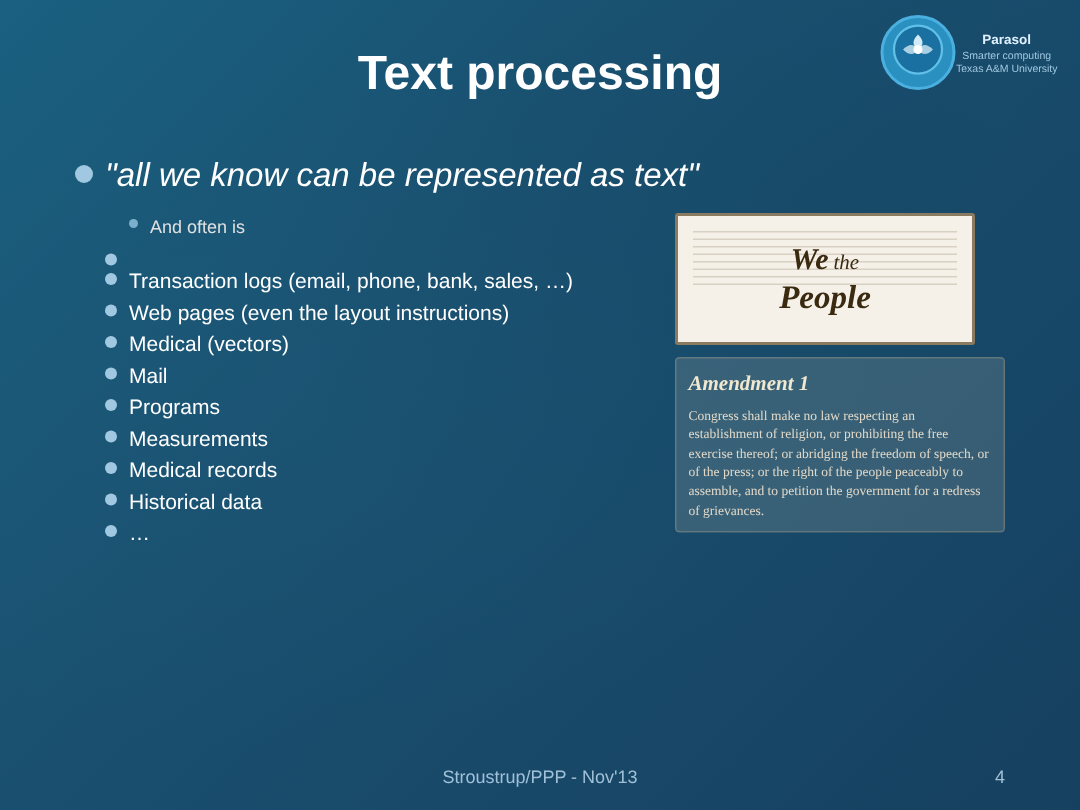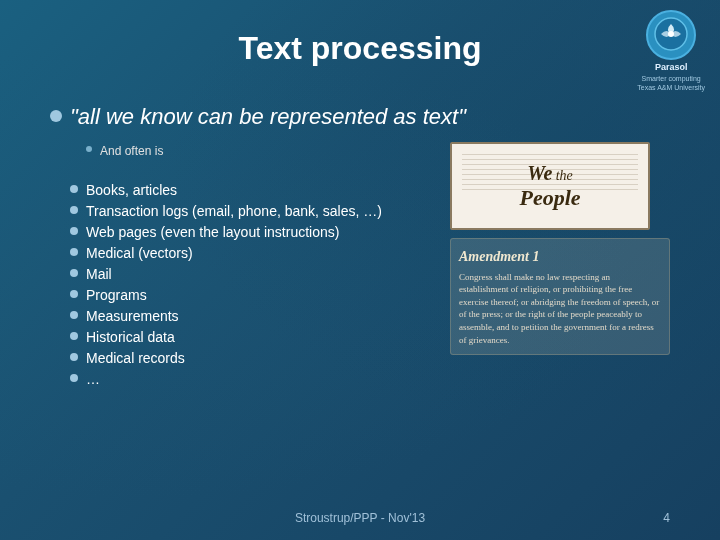--- a/index.html
+++ b/index.html
@@ -173,21 +173,21 @@
       color: #f0e8d0;
       margin-bottom: 4px;
     }
 
     .logo-area {
       position: absolute;
       top: 10px;
       right: 15px;
       z-index: 10;
       display: flex;
-      flex-direction: column;
+      flex-direction: row;
       align-items: center;
     }
 
     .logo-circle {
       width: 50px;
       height: 50px;
       background: #2a90c0;
       border-radius: 50%;
       display: flex;
       align-items: center;
@@ -279,29 +279,28 @@
   <div class="title">Text processing</div>
 
   <div class="main-bullet">
     <div class="main-bullet-dot"></div>
     <span>"all we know can be represented as text"</span>
   </div>
 
   <div class="content-area">
     <div class="left-column">
 
-      <div class="sub-sub-bullet" style="margin-left:36px; margin-bottom:20px;">
+      <div class="sub-sub-bullet" style="margin-left:36px; margin-bottom:4px;">
         <div class="sub-sub-bullet-dot"></div>
         <span>And often is</span>
       </div>
 
       <div class="sub-bullet-container">
         <div class="sub-bullet">
           <div class="sub-bullet-dot"></div>
-          <span>Books, articles</span>
         </div>
         <div class="sub-bullet">
           <div class="sub-bullet-dot"></div>
           <span>Transaction logs (email, phone, bank, sales, …)</span>
         </div>
         <div class="sub-bullet">
           <div class="sub-bullet-dot"></div>
           <span>Web pages (even the layout instructions)</span>
         </div>
         <div class="sub-bullet">
@@ -315,25 +314,25 @@
         <div class="sub-bullet">
           <div class="sub-bullet-dot"></div>
           <span>Programs</span>
         </div>
         <div class="sub-bullet">
           <div class="sub-bullet-dot"></div>
           <span>Measurements</span>
         </div>
         <div class="sub-bullet">
           <div class="sub-bullet-dot"></div>
+          <span>Medical records</span>
+        </div>
+        <div class="sub-bullet">
+          <div class="sub-bullet-dot"></div>
           <span>Historical data</span>
-        </div>
-        <div class="sub-bullet">
-          <div class="sub-bullet-dot"></div>
-          <span>Medical records</span>
         </div>
         <div class="sub-bullet">
           <div class="sub-bullet-dot"></div>
           <span>…</span>
         </div>
       </div>
     </div>
 
     <div class="right-column">
 

